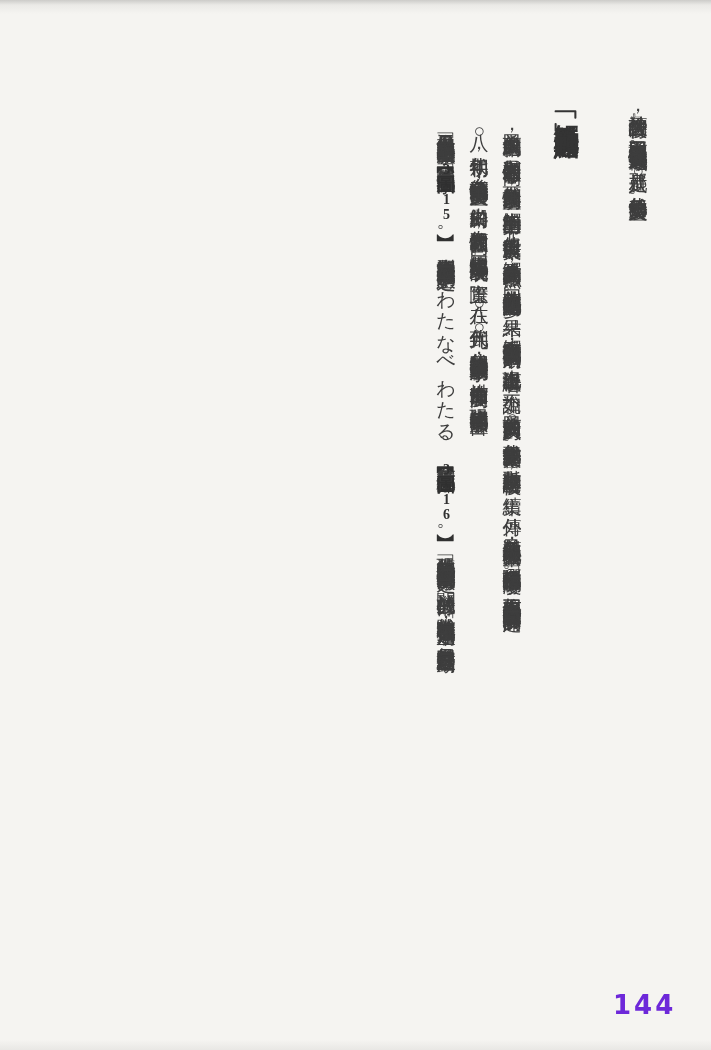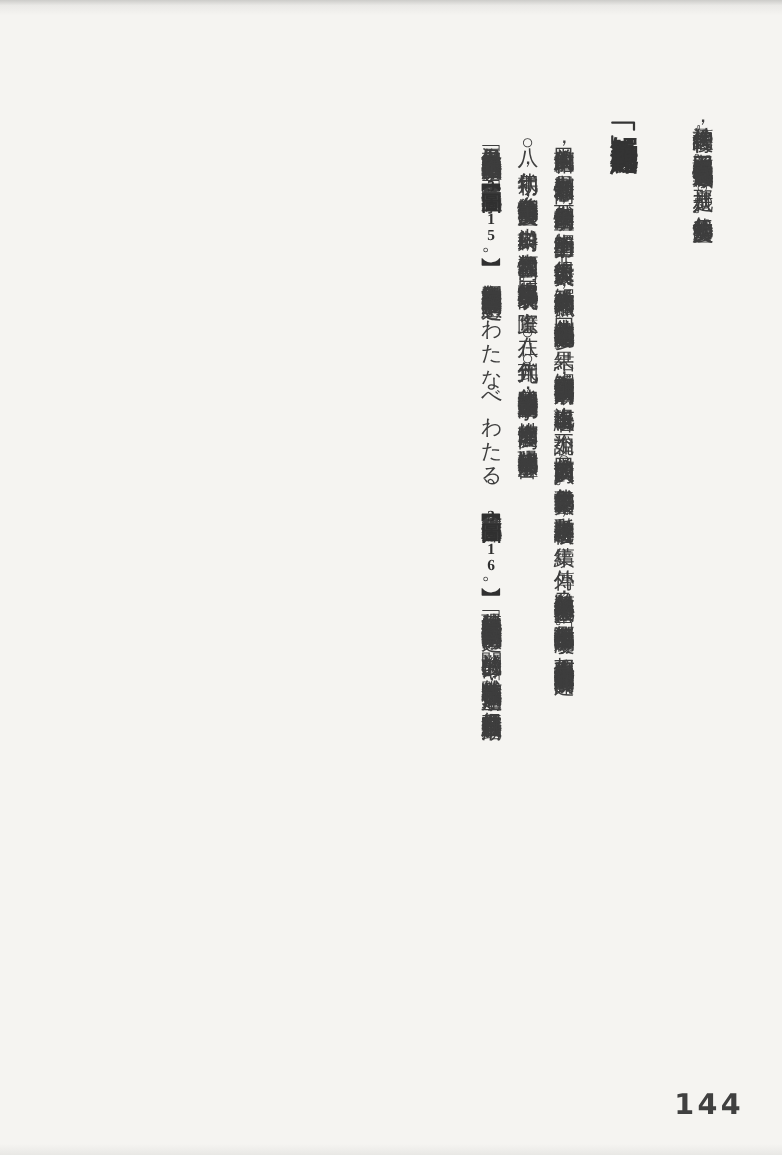--- a/index.html
+++ b/index.html
@@ -59,21 +59,21 @@
     letter-spacing: 0;
   }
   .page-number {
     position: absolute;
     top: 990px;
     left: 613px;
     font-family: "DejaVu Sans", "Liberation Sans", sans-serif;
     font-size: 26px;
     font-weight: bold;
     letter-spacing: 3px;
-    color: #404040;
+    color: #6d28d9;
   }
 </style>
 </head>
 <body>
 
 <div class="page">
   <div class="scan-shade"></div>
 
   <div class="vtext">
     <p class="cont-para">神傳說』大紅的背後，與前田不同流派的觸手表現也在慢慢滲透其他領域。那就是八○年代勃興的美少女漫畫。</p>

